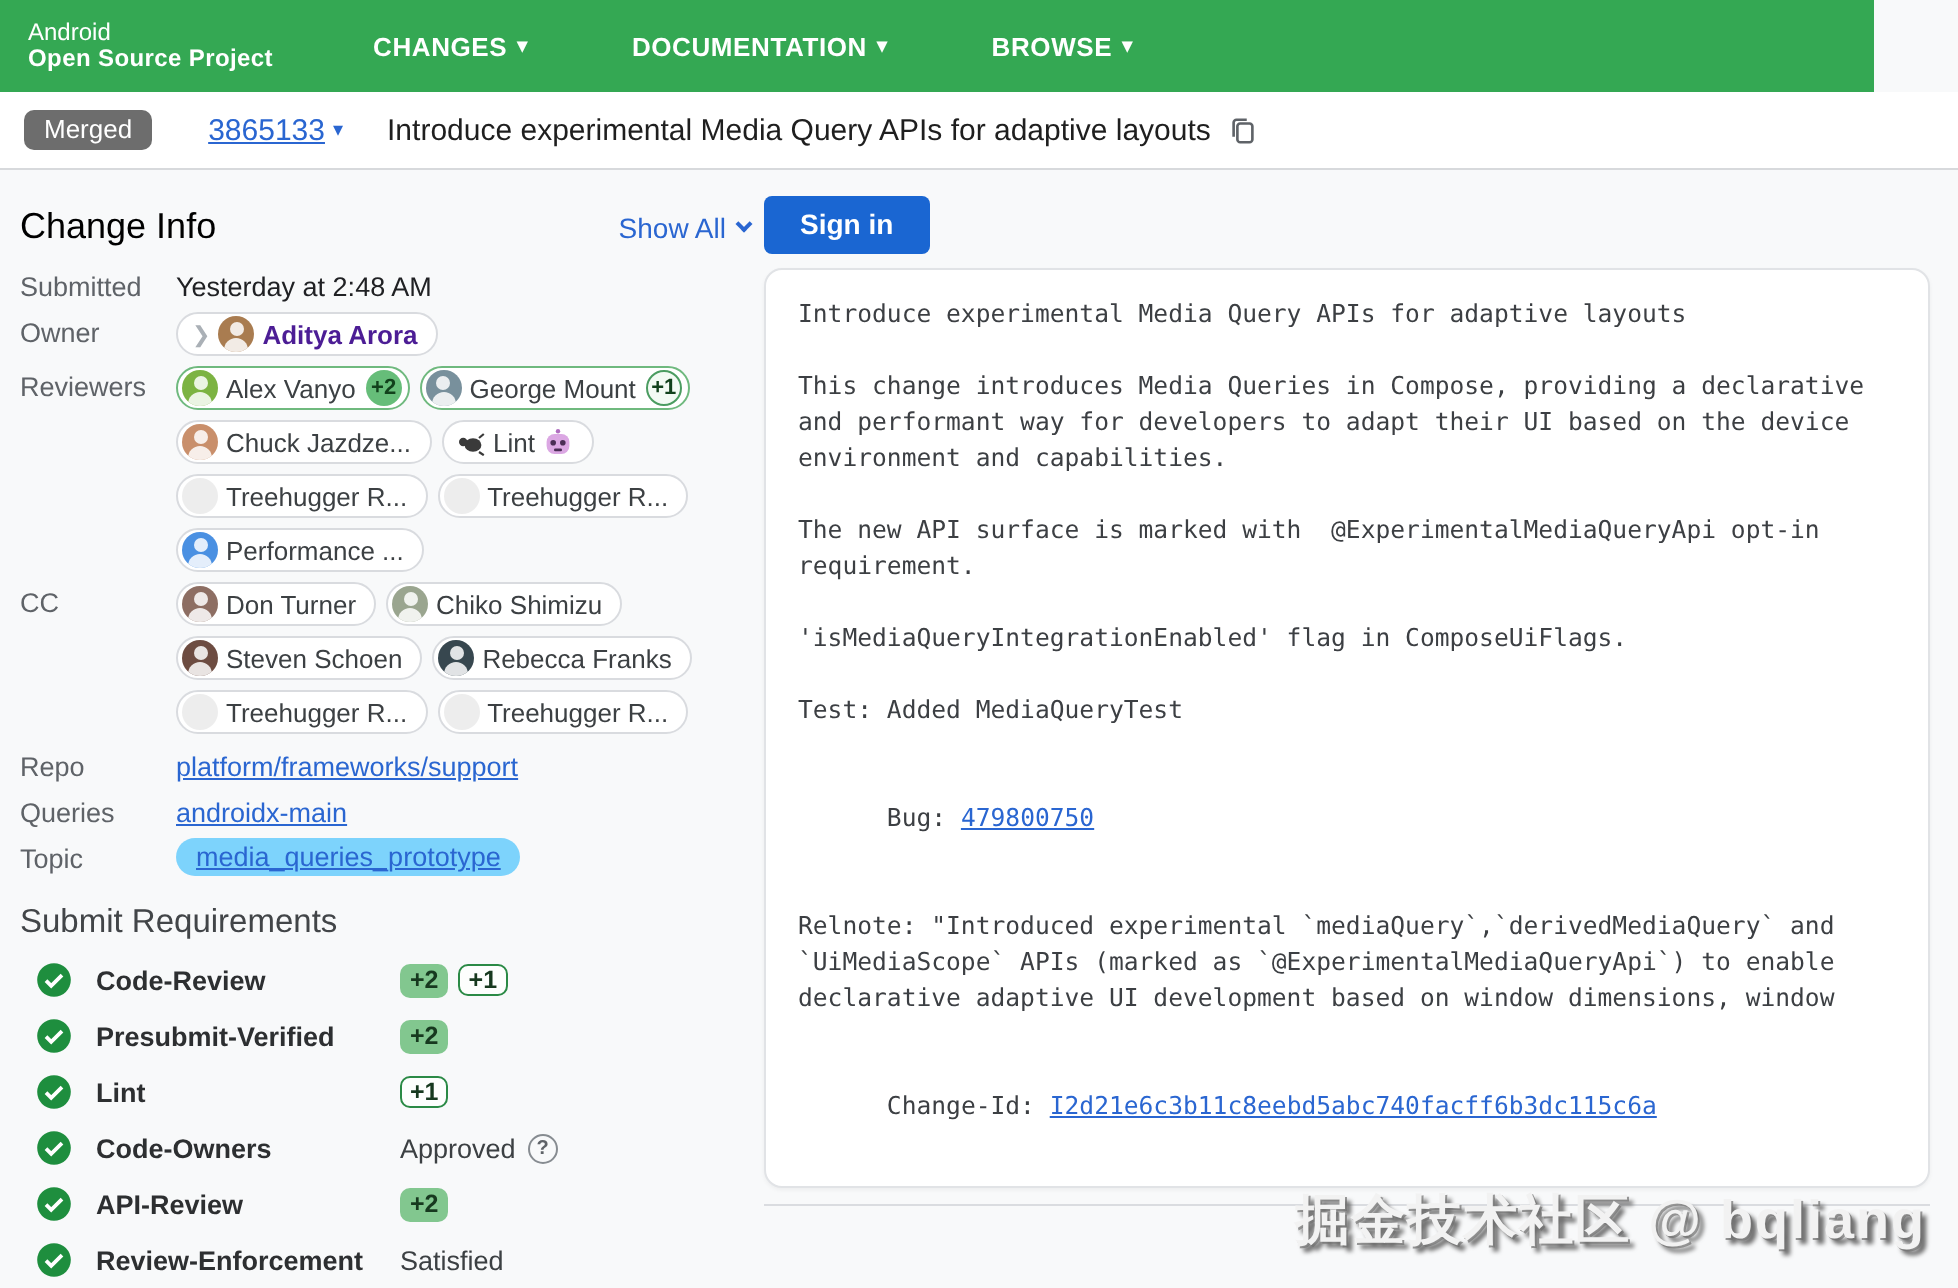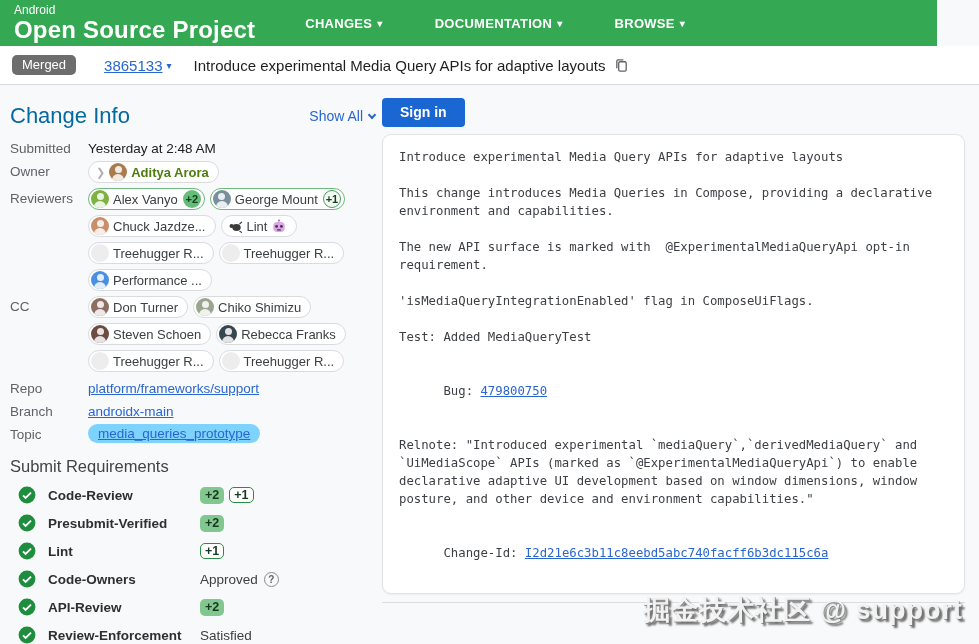--- a/index.html
+++ b/index.html
@@ -9,21 +9,21 @@
     font-family:"Liberation Sans", sans-serif; color:#202124;
   }
 
   
   .topbar {
     position:absolute; top:0; left:0; width:937px; height:46px;
     background:#34a853; display:flex; align-items:center; color:#fff;
   }
   .logo { margin-left:14px; line-height:1.05; cursor:pointer; }
   .logo .l1 { font-size:12px; font-weight:400; }
-  .logo .l2 { font-size:24px; font-weight:600; letter-spacing:0.2px; }
+  .logo .l2 { font-size:12px; font-weight:600; letter-spacing:0.2px; }
   .nav { display:flex; margin-left:50px; gap:52px; }
   .nav-item { font-size:13px; font-weight:700; letter-spacing:0.3px; cursor:pointer; display:flex; align-items:center; gap:5px; }
   .nav-item .caret { font-size:10px; }
 
   
   .changebar {
     position:absolute; top:46px; left:0; width:979px; height:39px;
     background:#ffffff; border-bottom:1px solid #d7d9dc;
     display:flex; align-items:center;
   }
@@ -35,36 +35,36 @@
     margin-left:28px; color:#2a66d1; font-size:15px; text-decoration:underline;
     cursor:pointer; display:inline-block;
   }
   .change-num-caret { color:#2a66d1; font-size:10px; margin-left:4px; cursor:pointer; }
   .change-title { margin-left:22px; font-size:15px; color:#1f1f1f; }
   .copy-icon { margin-left:9px; cursor:pointer; display:inline-flex; }
 
   
   .left-col { position:absolute; left:10px; top:103px; width:365px; }
   .panel-head { display:flex; align-items:center; justify-content:space-between; margin-bottom:9px; }
-  .panel-title { font-size:22px; color:#0369a1; }
+  .panel-title { font-size:18px; color:#000000; }
   .show-all { color:#2a66d1; font-size:14px; cursor:pointer; display:flex; align-items:center; gap:6px; }
   .chev-down { width:6px; height:6px; border-left:2px solid #2a66d1; border-bottom:2px solid #2a66d1; transform:rotate(-45deg); margin-top:-3px; }
 
   .meta-row { display:flex; margin-bottom:5px; align-items:flex-start; }
   .meta-label { width:78px; flex:none; font-size:13.5px; color:#5f6368; padding-top:3px; }
   .meta-value { font-size:13.5px; color:#202124; padding-top:3px; }
   .chip-wrap { display:flex; flex-wrap:wrap; gap:5px 5px; width:287px; }
 
   .chip {
     display:inline-flex; align-items:center; gap:4px; height:22px;
     padding:0 9px 0 2px; border:1px solid #d9dbdf; border-radius:12px;
     background:#fff; font-size:13px; color:#3c4043; cursor:pointer; white-space:nowrap;
   }
   .chip.voted { border-color:#6fb97e; }
-  .chip .bold { font-weight:700; color:#4d7c0f; }
+  .chip .bold { font-weight:700; color:#4c1d95; }
   .av { width:18px; height:18px; border-radius:50%; flex:none; overflow:hidden; }
   .av-person::before { content:""; display:block; width:7px; height:7px; border-radius:50%; background:rgba(255,255,255,0.85); margin:3px auto 0; }
   .av-person::after  { content:""; display:block; width:12px; height:8px; border-radius:6px 6px 0 0; background:rgba(255,255,255,0.85); margin:1px auto 0; }
   .av-empty { background:#ededed; }
   .attn-chev { color:#aab0b6; font-size:11px; margin:0 0 0 5px; }
   .vote-pill {
     width:18px; height:18px; border-radius:50%; background:#66bd79; color:#12411c;
     font-size:11px; font-weight:700; display:flex; align-items:center; justify-content:center;
     margin-right:-6px; margin-left:1px; flex:none;
   }
@@ -255,21 +255,21 @@
         <span>Treehugger R...</span>
       </span>
     </div>
   </div>
 
   <div class="meta-row" style="margin-top:6px;">
     <div class="meta-label">Repo</div>
     <div class="meta-value"><span class="link">platform/frameworks/support</span></div>
   </div>
   <div class="meta-row" style="margin-top:4px;">
-    <div class="meta-label">Branch</div>
+    <div class="meta-label">Queries</div>
     <div class="meta-value"><span class="link">androidx-main</span></div>
   </div>
   <div class="meta-row" style="margin-top:3px;">
     <div class="meta-label">Topic</div>
     <div class="meta-value" style="padding-top:0;">
       <span class="topic-chip"><span class="link">media_queries_prototype</span></span>
     </div>
   </div>
 
   <div class="sr-title">Submit Requirements</div>
@@ -339,42 +339,42 @@
 
 </div>
 
 <div class="right-col">
   <button class="signin-btn">Sign in</button>
 
   <div class="commit-card">
     <div class="cm-line">Introduce experimental Media Query APIs for adaptive layouts</div>
     <div class="cm-gap"></div>
     <div class="cm-line">This change introduces Media Queries in Compose, providing a declarative</div>
+    <div class="cm-line">and performant way for developers to adapt their UI based on the device</div>
     <div class="cm-line">environment and capabilities.</div>
     <div class="cm-gap"></div>
     <div class="cm-line">The new API surface is marked with  @ExperimentalMediaQueryApi opt-in</div>
     <div class="cm-line">requirement.</div>
     <div class="cm-gap"></div>
     <div class="cm-line">'isMediaQueryIntegrationEnabled' flag in ComposeUiFlags.</div>
     <div class="cm-gap"></div>
     <div class="cm-line">Test: Added MediaQueryTest</div>
     <div class="cm-gap"></div>
     <div class="cm-line">
       <span>Bug: </span><span class="cm-link">479800750</span>
     </div>
     <div class="cm-gap"></div>
     <div class="cm-line">Relnote: "Introduced experimental `mediaQuery`,`derivedMediaQuery` and</div>
     <div class="cm-line">`UiMediaScope` APIs (marked as `@ExperimentalMediaQueryApi`) to enable</div>
     <div class="cm-line">declarative adaptive UI development based on window dimensions, window</div>
-    <div class="cm-line">posture, and other device and environment capabilities."</div>
     <div class="cm-gap"></div>
     <div class="cm-line">
       <span>Change-Id: </span><span class="cm-link">I2d21e6c3b11c8eebd5abc740facff6b3dc115c6a</span>
     </div>
   </div>
 
   <div class="footer-section">
     
     
   </div>
 </div>
 
-<div class="watermark">掘金技术社区 @ support</div>
+<div class="watermark">掘金技术社区 @ bqliang</div>
 
 </body></html>

